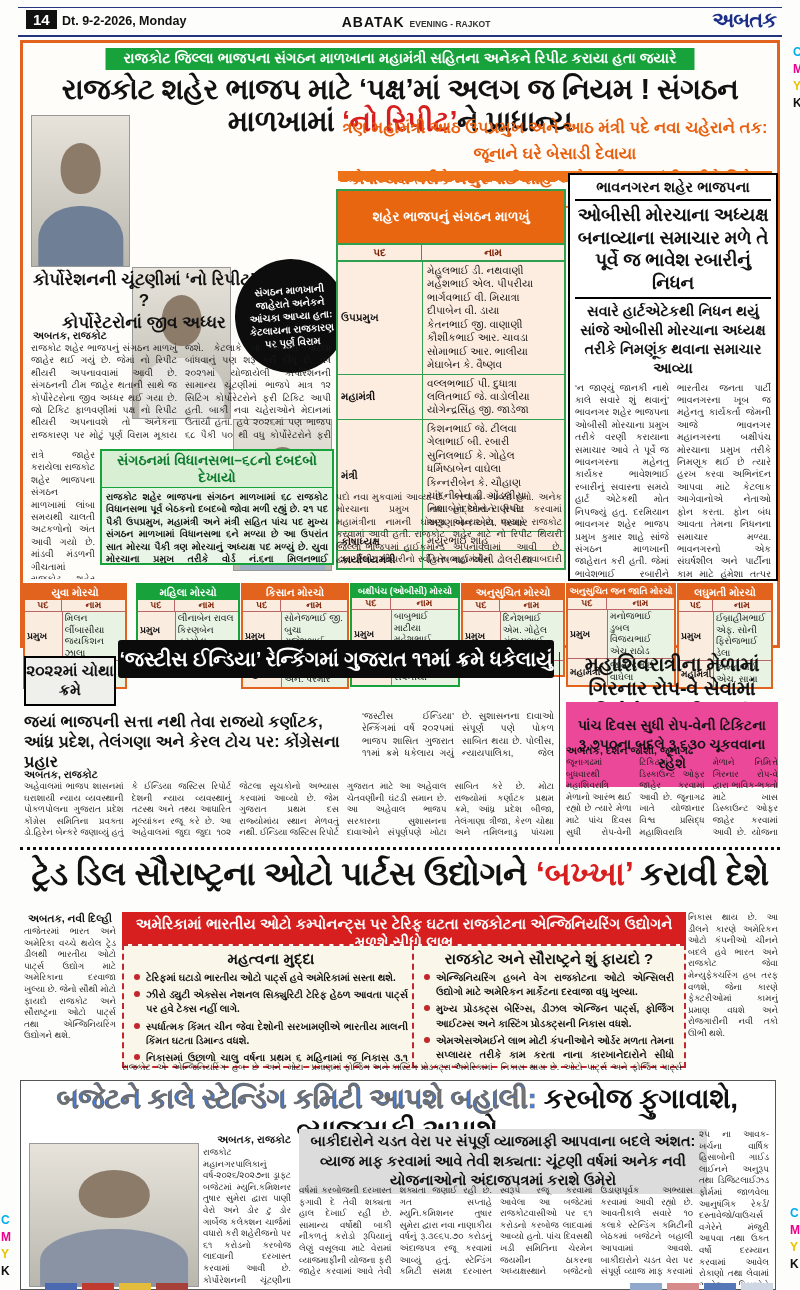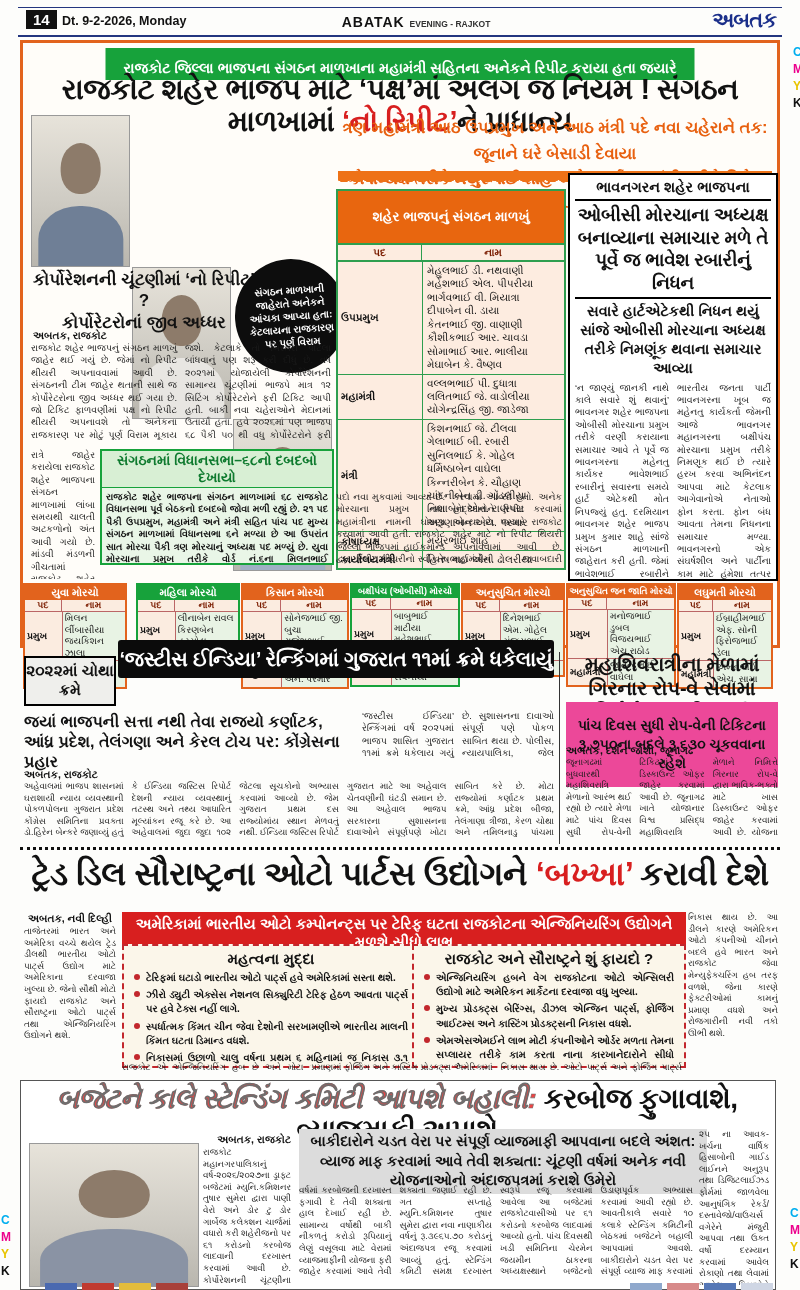--- a/index.html
+++ b/index.html
@@ -9,21 +9,21 @@
   .rule{background:#23357f;}
   
   .pagenum{background:#111;color:#fff;font-weight:800;font-size:15px;padding:1px 7px;}
   .hdate{font-size:12.5px;font-weight:700;color:#111;}
   .masthead{font-size:14px;font-weight:800;letter-spacing:1px;margin-left:16px;}
   .masthead small{font-size:8.5px;font-weight:700;color:#333;letter-spacing:0;}
   .nplogo{color:#1b2f8a;font-weight:800;font-size:21px;letter-spacing:-1px;}
   .cmyk{display:flex;flex-direction:column;line-height:17px;font-weight:800;font-size:12px;}
   
   .leadblock{border:3px solid #e2631d;background:#fffdf9;}
-  .kicker{background:#17a23b;color:#fff;font-weight:800;font-size:14.5px;padding:12px 18px 3px;white-space:nowrap;}
+  .kicker{background:#17a23b;color:#fff;font-weight:800;font-size:14.5px;padding:2px 18px 3px;white-space:nowrap;}
   .bigheadline{font-weight:800;font-size:29px;line-height:1.12;text-align:center;letter-spacing:-0.5px;}
   .red{color:#d81f1f;}
   .photo{background:linear-gradient(180deg,#e7e3da 0%,#cfccc4 55%,#b9b6ae 100%);position:relative;overflow:hidden;border:1px solid #999;}
   .photo::before{content:"";position:absolute;left:50%;top:18%;width:42%;height:34%;transform:translateX(-50%);
       background:#8d7b6a;border-radius:50% 50% 46% 46%;}
   .photo::after{content:"";position:absolute;left:50%;bottom:-6%;width:88%;height:46%;transform:translateX(-50%);
       background:#6f7f96;border-radius:48% 48% 0 0;}
   .photo.p2::after{background:#e8e6e2;}
   .photo.p3::after{background:#9fb0c4;}
   .photo.p5::after{background:#8a93a4;}
@@ -82,21 +82,21 @@
   .dotted{border-top:3px dotted #111;}
   
   .redbanner{background:#d81f1f;color:#fff;font-weight:800;font-size:15px;text-align:center;padding:3px 2px;}
   .dashbox{border:2px dashed #c2272d;background:#fbf6ea;padding:4px 10px;}
   .dashbox .d-title{font-weight:800;font-size:15px;text-align:center;padding-bottom:3px;}
   .dashbox ul{margin:0;padding:0;list-style:none;}
   .dashbox li{font-size:10px;font-weight:600;line-height:1.42;position:relative;padding-left:12px;margin-bottom:3px;text-align:justify;}
   .dashbox li::before{content:"";position:absolute;left:0;top:3px;width:6px;height:6px;border-radius:50%;background:#c2272d;}
   
   .budgetbox{border:1.5px solid #555;background:#fff;}
-  .grayhead{color:#ef4444;font-style:italic;-webkit-text-stroke:0.6px #6e6e6e;}
+  .grayhead{color:#3b82f6;-webkit-text-stroke:0.6px #6e6e6e;}
   .graysub{background:#dcdcdc;font-weight:800;font-size:14.5px;line-height:1.35;text-align:center;padding:3px 8px;}
   .cutstrip{display:flex;gap:5px;}
   .cutstrip div{height:7px;width:32px;}
 </style>
 </head>
 <body>
 
 <div class="page">
 
   <div class="abs rule" style="left:18px;top:7px;width:764px;height:1px;"></div>

